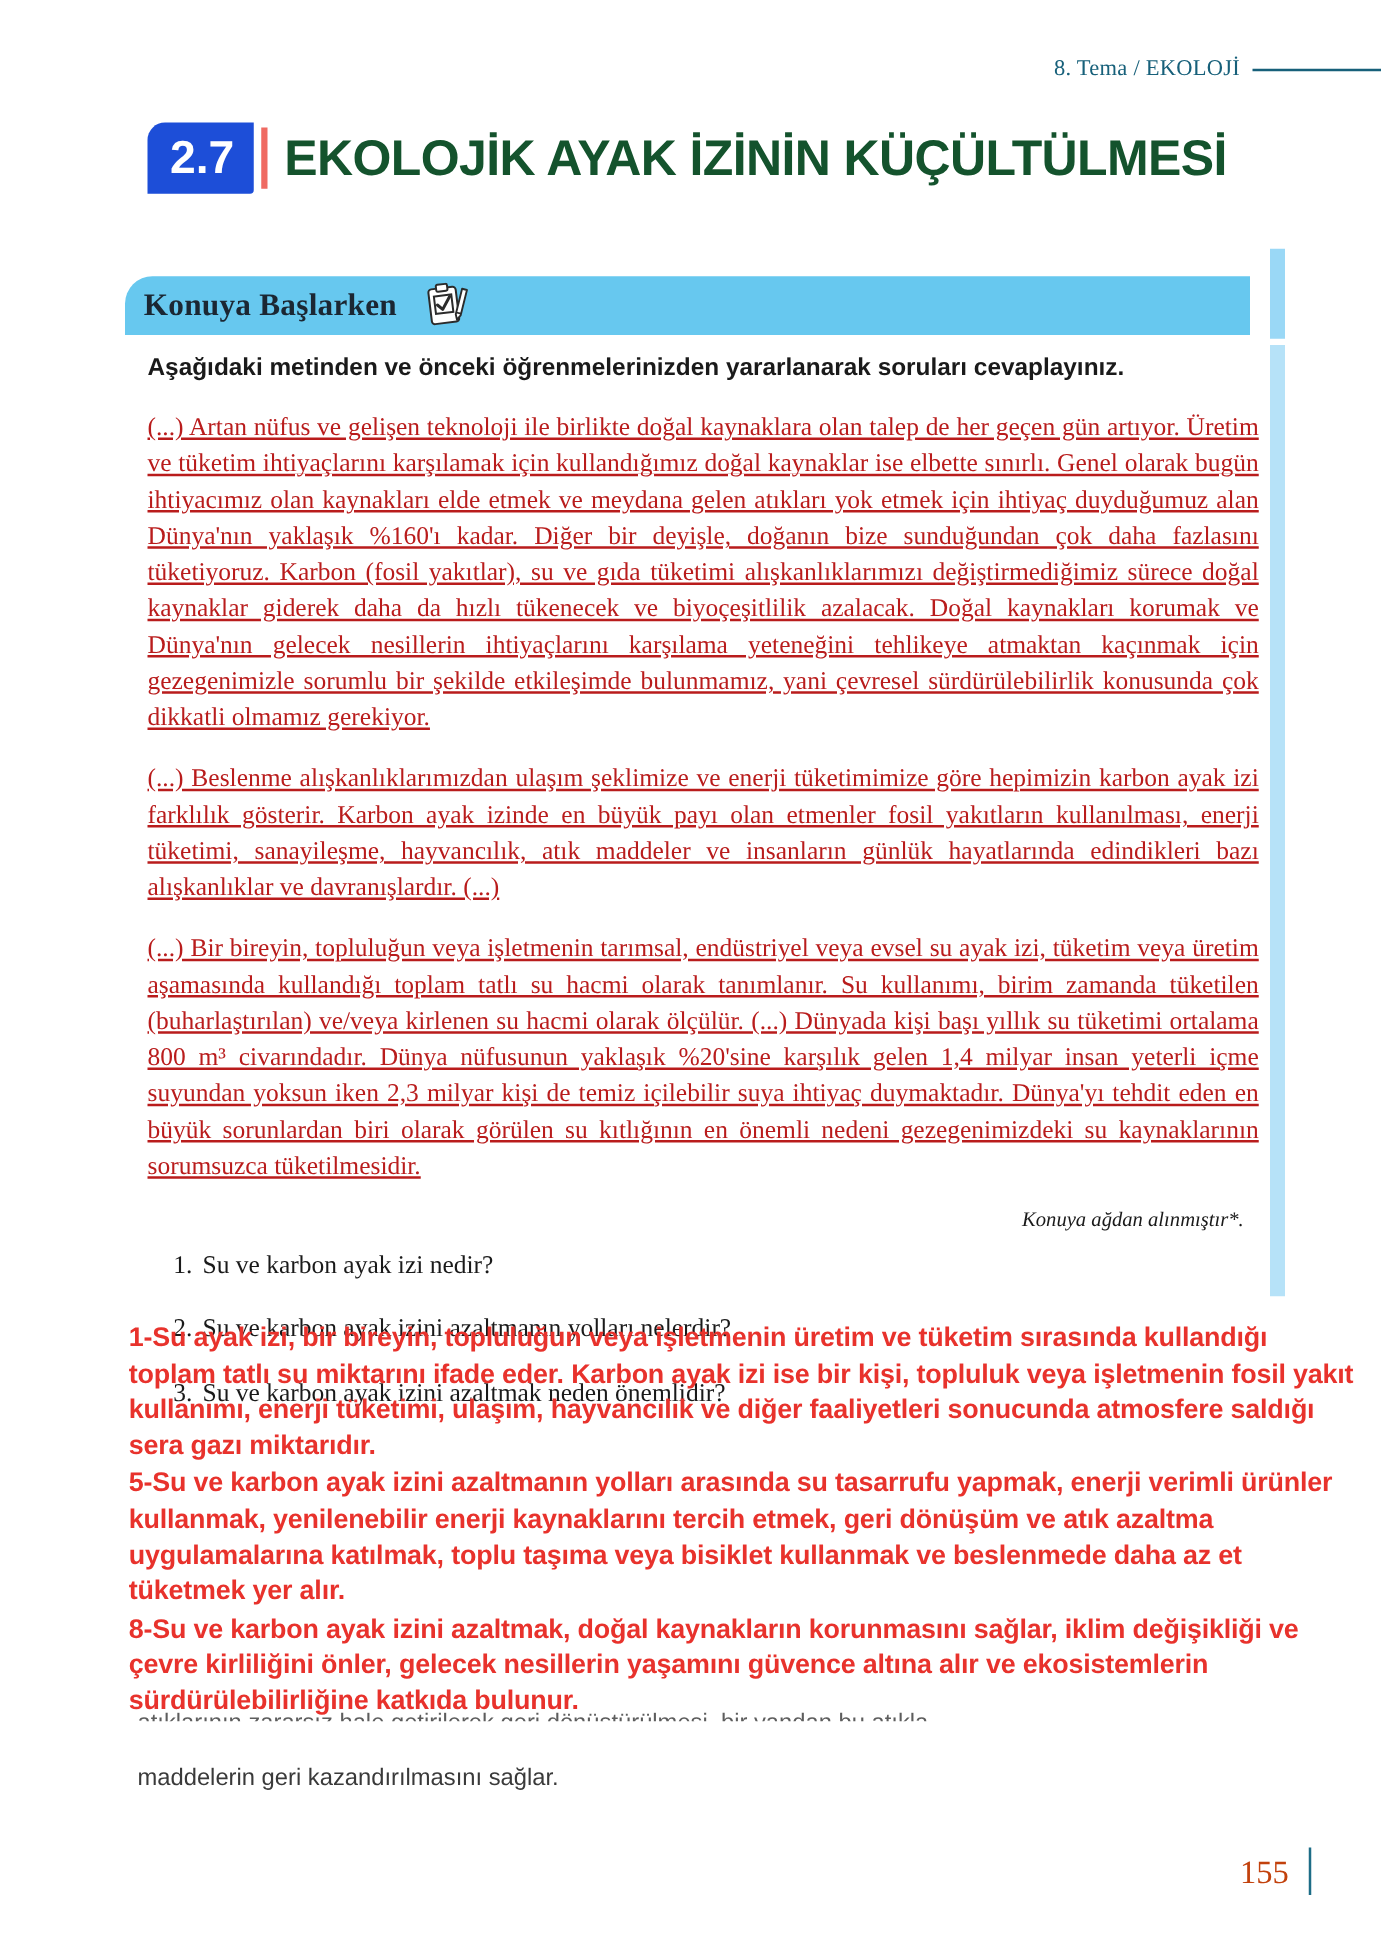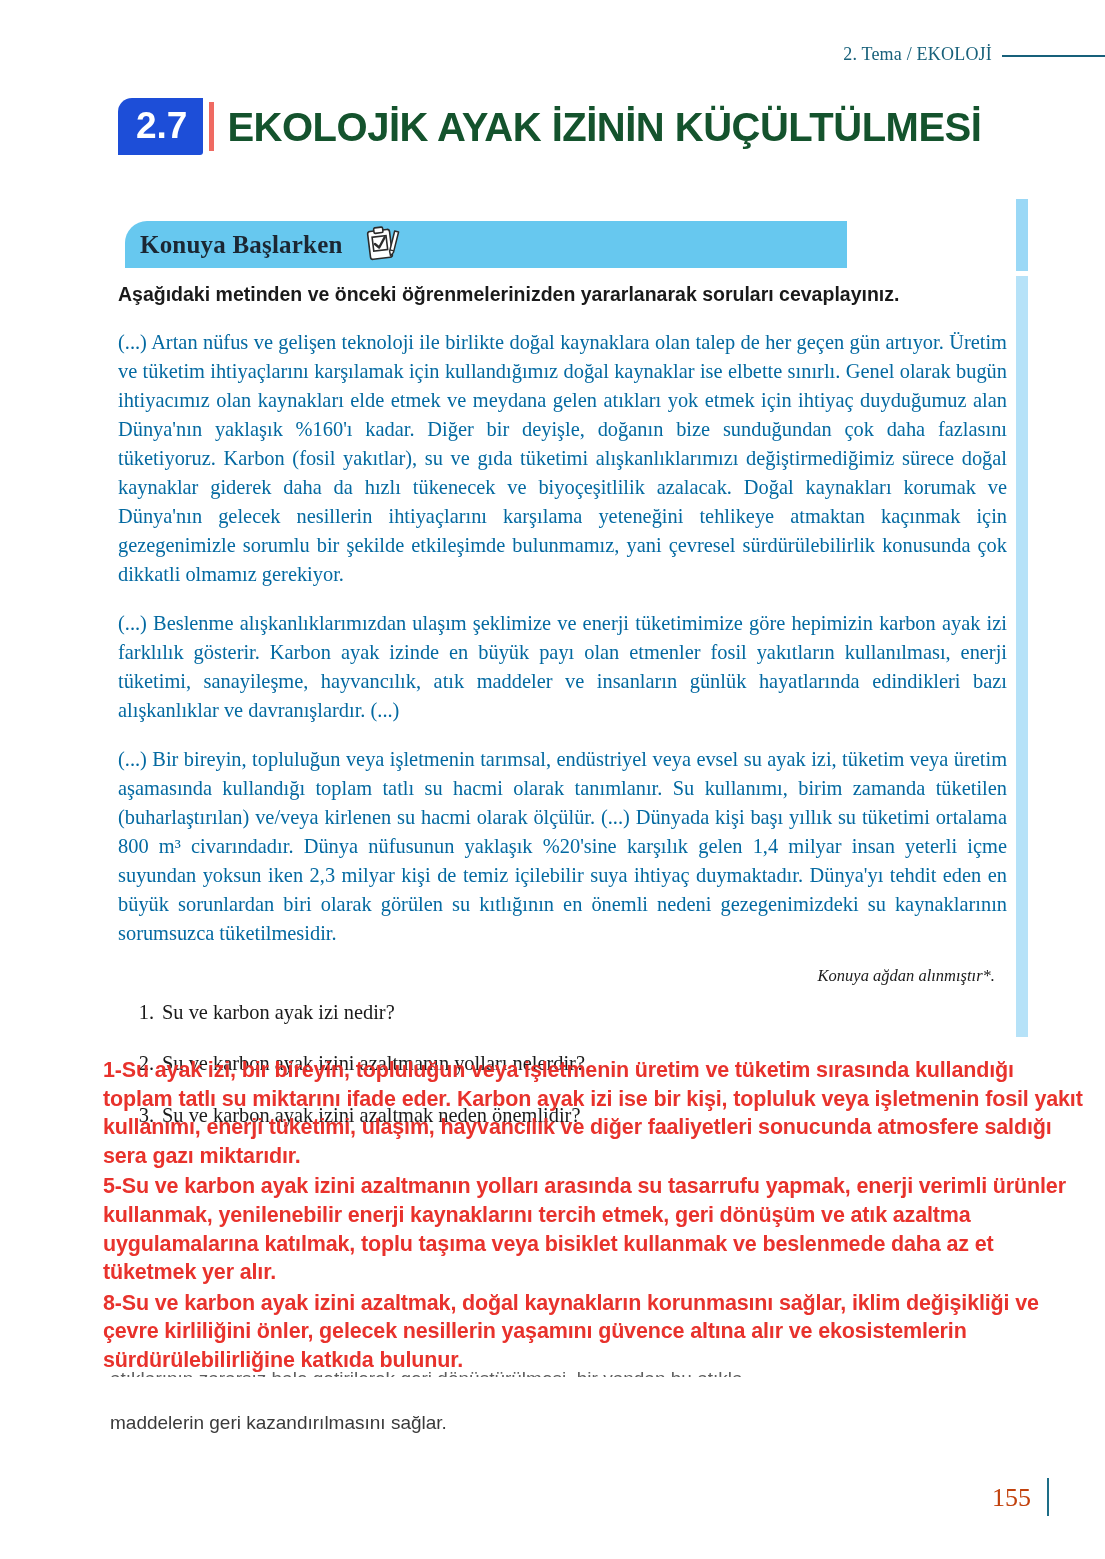--- a/index.html
+++ b/index.html
@@ -94,23 +94,23 @@
     left: 1016px;
     top: 276px;
     width: 12px;
     height: 761px;
     background: #b6e2f8;
   }
 
   
   .kb-banner {
     position: absolute;
-    left: 125px;
+    left: 100px;
     top: 221px;
-    width: 722px;
+    width: 900px;
     height: 47px;
     background: #67c8ef;
     border-top-left-radius: 22px;
     display: flex;
     align-items: center;
   }
   .kb-title {
     font-family: "Liberation Serif", serif;
     font-weight: bold;
     font-size: 25px;
@@ -136,25 +136,26 @@
     font-family: Liberation Sans, sans-serif;
     font-weight: bold;
     font-size: 19.5px;
     color: #1a1a1a;
     margin: 0 0 21px 0;
     line-height: 1.3;
   }
   p.body {
     font-family: "Liberation Serif", serif;
     font-size: 20.4px;
-    color: #0369a1;
+    color: #b91c1c;
     margin: 0 0 20px 0;
     line-height: 1.42;
     text-align: justify;
     hyphens: manual;
+    text-decoration: underline;
   }
   .attribution {
     font-family: "Liberation Serif", serif;
     font-style: italic;
     font-size: 16.5px;
     color: #1a1a1a;
     text-align: right;
     margin: -2px 12px 14px 0;
   }
   ol.questions {
@@ -230,21 +231,21 @@
     top: 1478px;
     width: 2px;
     height: 38px;
     background: #1d6d87;
   }
 </style>
 </head>
 <body>
 
 <div class="running-head">
-  <span class="rh-text">2. Tema / EKOLOJİ</span>
+  <span class="rh-text">8. Tema / EKOLOJİ</span>
   <span class="rh-rule"></span>
 </div>
 
 <div class="section-head">
   <div class="sec-badge">2.7</div>
   <div class="sec-divider"></div>
   <div class="sec-title">EKOLOJİK AYAK İZİNİN KÜÇÜLTÜLMESİ</div>
 </div>
 
 <div class="accent-bar-top"></div>

